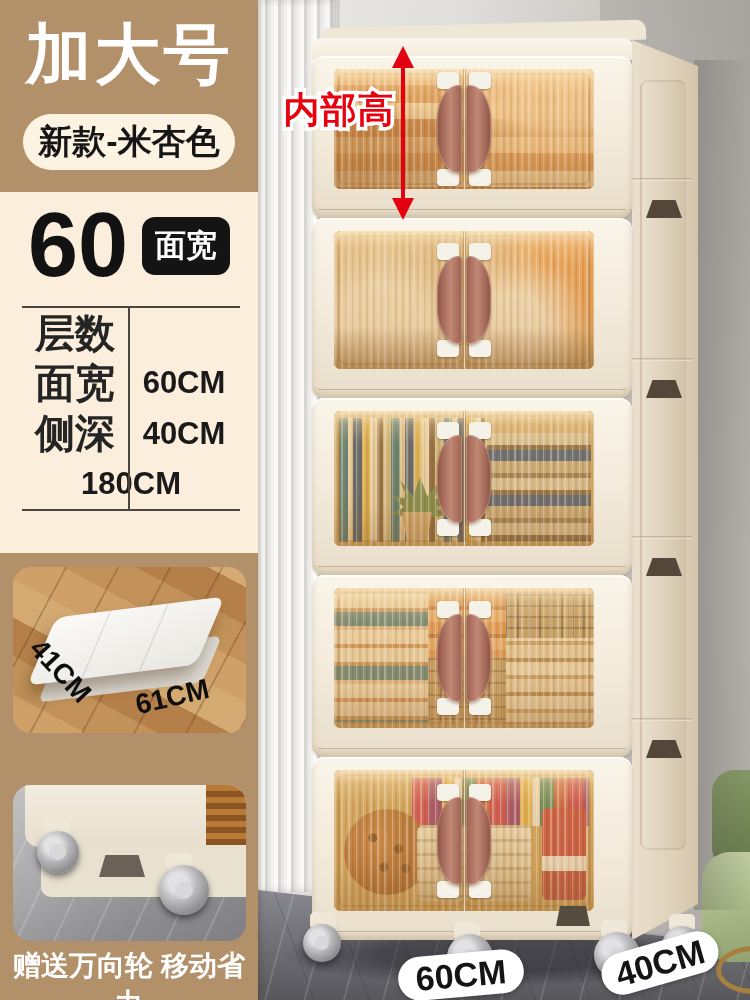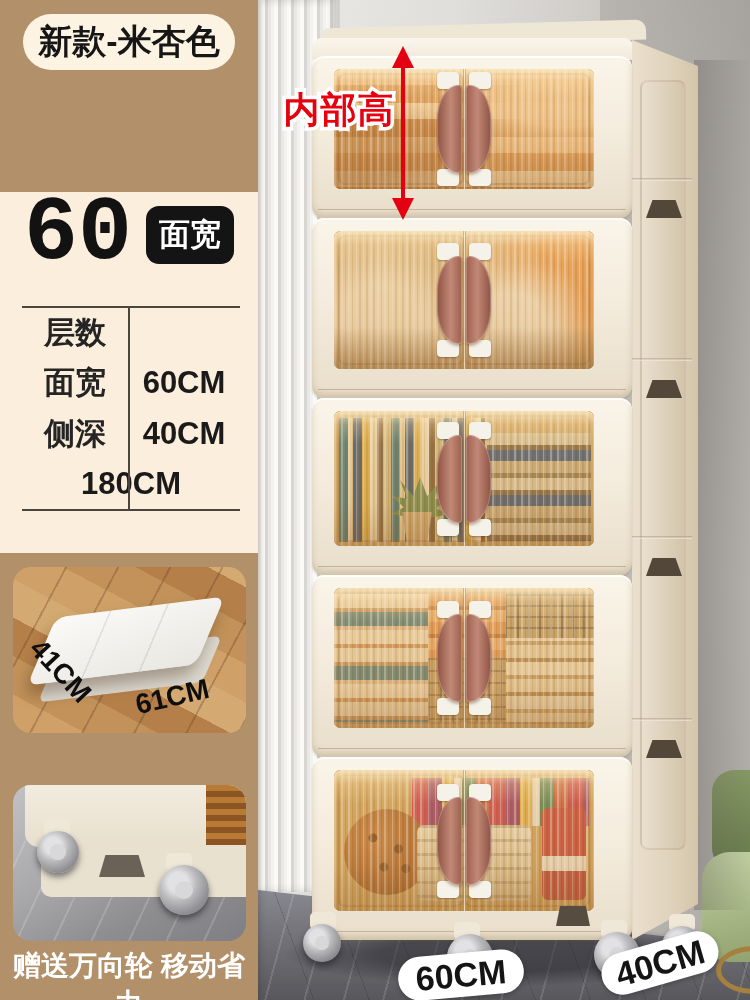--- a/index.html
+++ b/index.html
@@ -163,28 +163,28 @@
   .tag-front{left:398px;top:953px;width:126px;height:44px;font-size:34px;transform:rotate(-5deg);}
   .tag-side{left:600px;top:942px;width:120px;height:42px;font-size:34px;transform:rotate(-16deg);}
 
   
   .left-col{position:absolute;left:0;top:0;width:258px;height:1000px;background:#b29069;z-index:50;
         box-shadow:2px 0 6px rgba(60,40,20,.25);}
   .size-title{padding-top:10px;text-align:center;color:#fff;font-size:66px;font-weight:800;letter-spacing:3px;}
   .variant-pill{margin:14px auto 0;width:212px;height:56px;background:#fdf3e3;border-radius:30px;
         display:flex;align-items:center;justify-content:center;font-size:34px;font-weight:700;color:#161616;}
   .spec-panel{position:absolute;left:0;top:192px;width:258px;height:361px;background:#fbeedc;}
-  .width-row{display:flex;justify-content:center;align-items:center;gap:14px;padding-top:0;font-family:Liberation Mono, monospace;}
+  .width-row{display:flex;justify-content:center;align-items:center;gap:14px;padding-top:11px;}
   .width-number{font-size:90px;font-weight:800;color:#121212;line-height:.95;}
   .width-badge{background:#141414;color:#fff;font-size:31px;font-weight:700;padding:8px 13px;border-radius:13px;}
   .spec-table{position:absolute;left:22px;right:18px;top:114px;bottom:42px;
         border-top:2px solid #4a453e;border-bottom:2px solid #4a453e;}
   .spec-table::before{content:"";position:absolute;left:106px;top:0;bottom:0;width:2px;background:#4a453e;}
   .spec-row{display:flex;height:25%;align-items:center;}
-  .spec-label{width:106px;text-align:center;font-size:31px;color:#242424;font-weight:600;}
+  .spec-label{width:106px;text-align:center;font-size:40px;color:#242424;font-weight:600;}
   .spec-value{flex:1;text-align:center;font-size:31px;color:#1a1a1a;font-weight:600;}
 
   .card{position:absolute;left:13px;width:233px;border-radius:18px;overflow:hidden;}
   .card1{top:567px;height:166px;
         background:repeating-linear-gradient(118deg,rgba(90,55,25,.28) 0 2px,rgba(0,0,0,0) 2px 46px),
                    repeating-linear-gradient(28deg,#cfa168 0 34px,#c2925a 34px 68px,#b57f49 68px 102px,#d4aa72 102px 136px);}
   .fold-base{position:absolute;left:34px;top:80px;width:166px;height:44px;background:#dcd8d0;border-radius:8px;
         transform:rotate(-7deg) skewX(-30deg);}
   .fold-lid{position:absolute;left:28px;top:42px;width:170px;height:64px;border-radius:10px;
         background:linear-gradient(165deg,#fbfaf8,#e9e7e1);transform:rotate(-7deg) skewX(-30deg);
@@ -384,20 +384,21 @@
     <div class="l1">内部高</div>
   </div>
   <div class="arrow-up"></div>
   <div class="arrow-line"></div>
   <div class="arrow-down"></div>
 
   <div class="tag tag-front">60CM</div>
   <div class="tag tag-side">40CM</div>
 
   <div class="left-col">
+    <div class="size-title">加大号</div>
     <div class="variant-pill">新款-米杏色</div>
 
     <div class="spec-panel">
       <div class="width-row">
         <div class="width-number">60</div>
         <div class="width-badge">面宽</div>
       </div>
       <div class="spec-table">
         <div class="spec-row">
           <div class="spec-label">层数</div>

